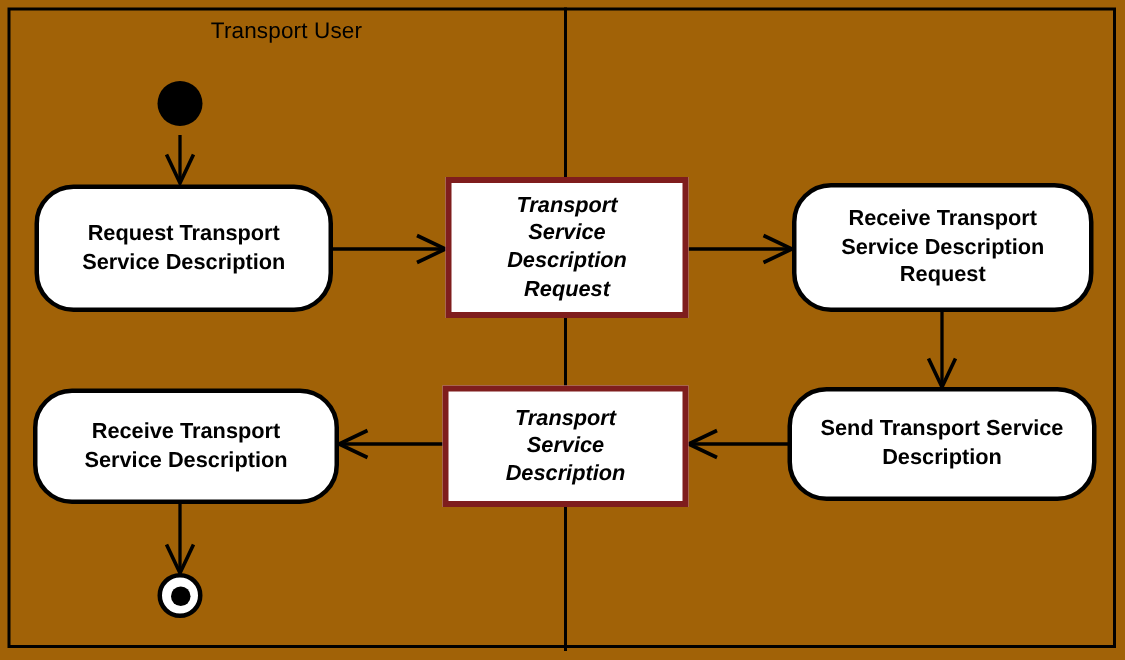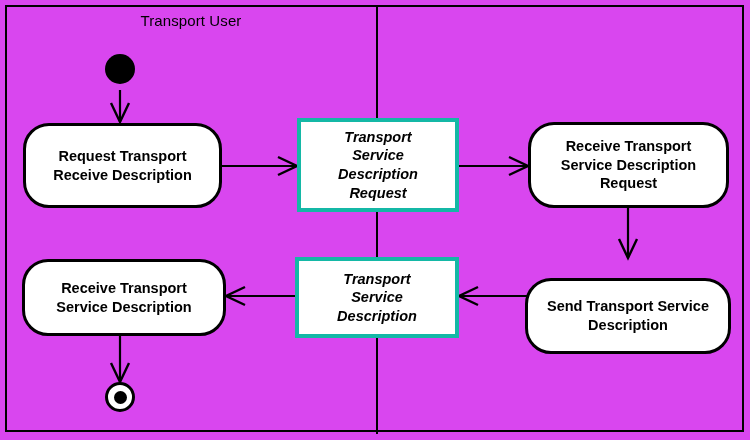--- a/index.html
+++ b/index.html
@@ -4,21 +4,21 @@
 <style>
   html, body {
     margin: 0;
     padding: 0;
     background: #ffffff;
   }
   #canvas {
     position: relative;
     width: 750px;
     height: 440px;
-    background: #d946ef;
+    background: #a16207;
     font-family: "Liberation Sans", sans-serif;
     overflow: hidden;
   }
   
   .frame {
     position: absolute;
     left: 5px;
     top: 5px;
     width: 739px;
     height: 427px;
@@ -61,21 +61,21 @@
     font-weight: bold;
     line-height: 1.28;
     color: #000000;
     padding: 0 8px;
     white-space: pre-line;
   }
   
   .object-node {
     position: absolute;
     box-sizing: border-box;
-    border: 4px solid #14b8a6;
+    border: 4px solid #7f1d1d;
     background: #ffffff;
     display: flex;
     align-items: center;
     justify-content: center;
     text-align: center;
     font-size: 14.5px;
     font-weight: bold;
     font-style: italic;
     line-height: 1.28;
     color: #000000;
@@ -154,31 +154,31 @@
       <polyline points="245,287 226,296 245,305" stroke-width="2.4"></polyline>
 
       <line x1="120" y1="336" x2="120" y2="382"></line>
       <polyline points="111,363 120,382 129,363" stroke-width="2.4"></polyline>
     </g>
   </svg>
 
   <div class="initial-node" style="left:105px; top:54px;"></div>
 
   <div class="action-node" style="left:23px; top:123px; width:199px; height:85px;">Request Transport
-Receive Description</div>
+Service Description</div>
 
   <div class="object-node" style="left:297px; top:118px; width:162px; height:94px;">Transport Service
 Description
 Request</div>
 
   <div class="action-node" style="left:528px; top:122px; width:201px; height:86px;">Receive Transport
 Service Description
 Request</div>
 
-  <div class="action-node" style="left:525px; top:258px; width:206px; height:76px;margin-top:20px;">Send Transport Service
+  <div class="action-node" style="left:525px; top:258px; width:206px; height:76px;">Send Transport Service
 Description</div>
 
   <div class="object-node" style="left:295px; top:257px; width:164px; height:81px;">Transport Service
 Description</div>
 
   <div class="action-node" style="left:22px; top:259px; width:204px; height:77px;">Receive Transport
 Service Description</div>
 
   <div class="final-node" style="left:105px; top:382px;"></div>
 

